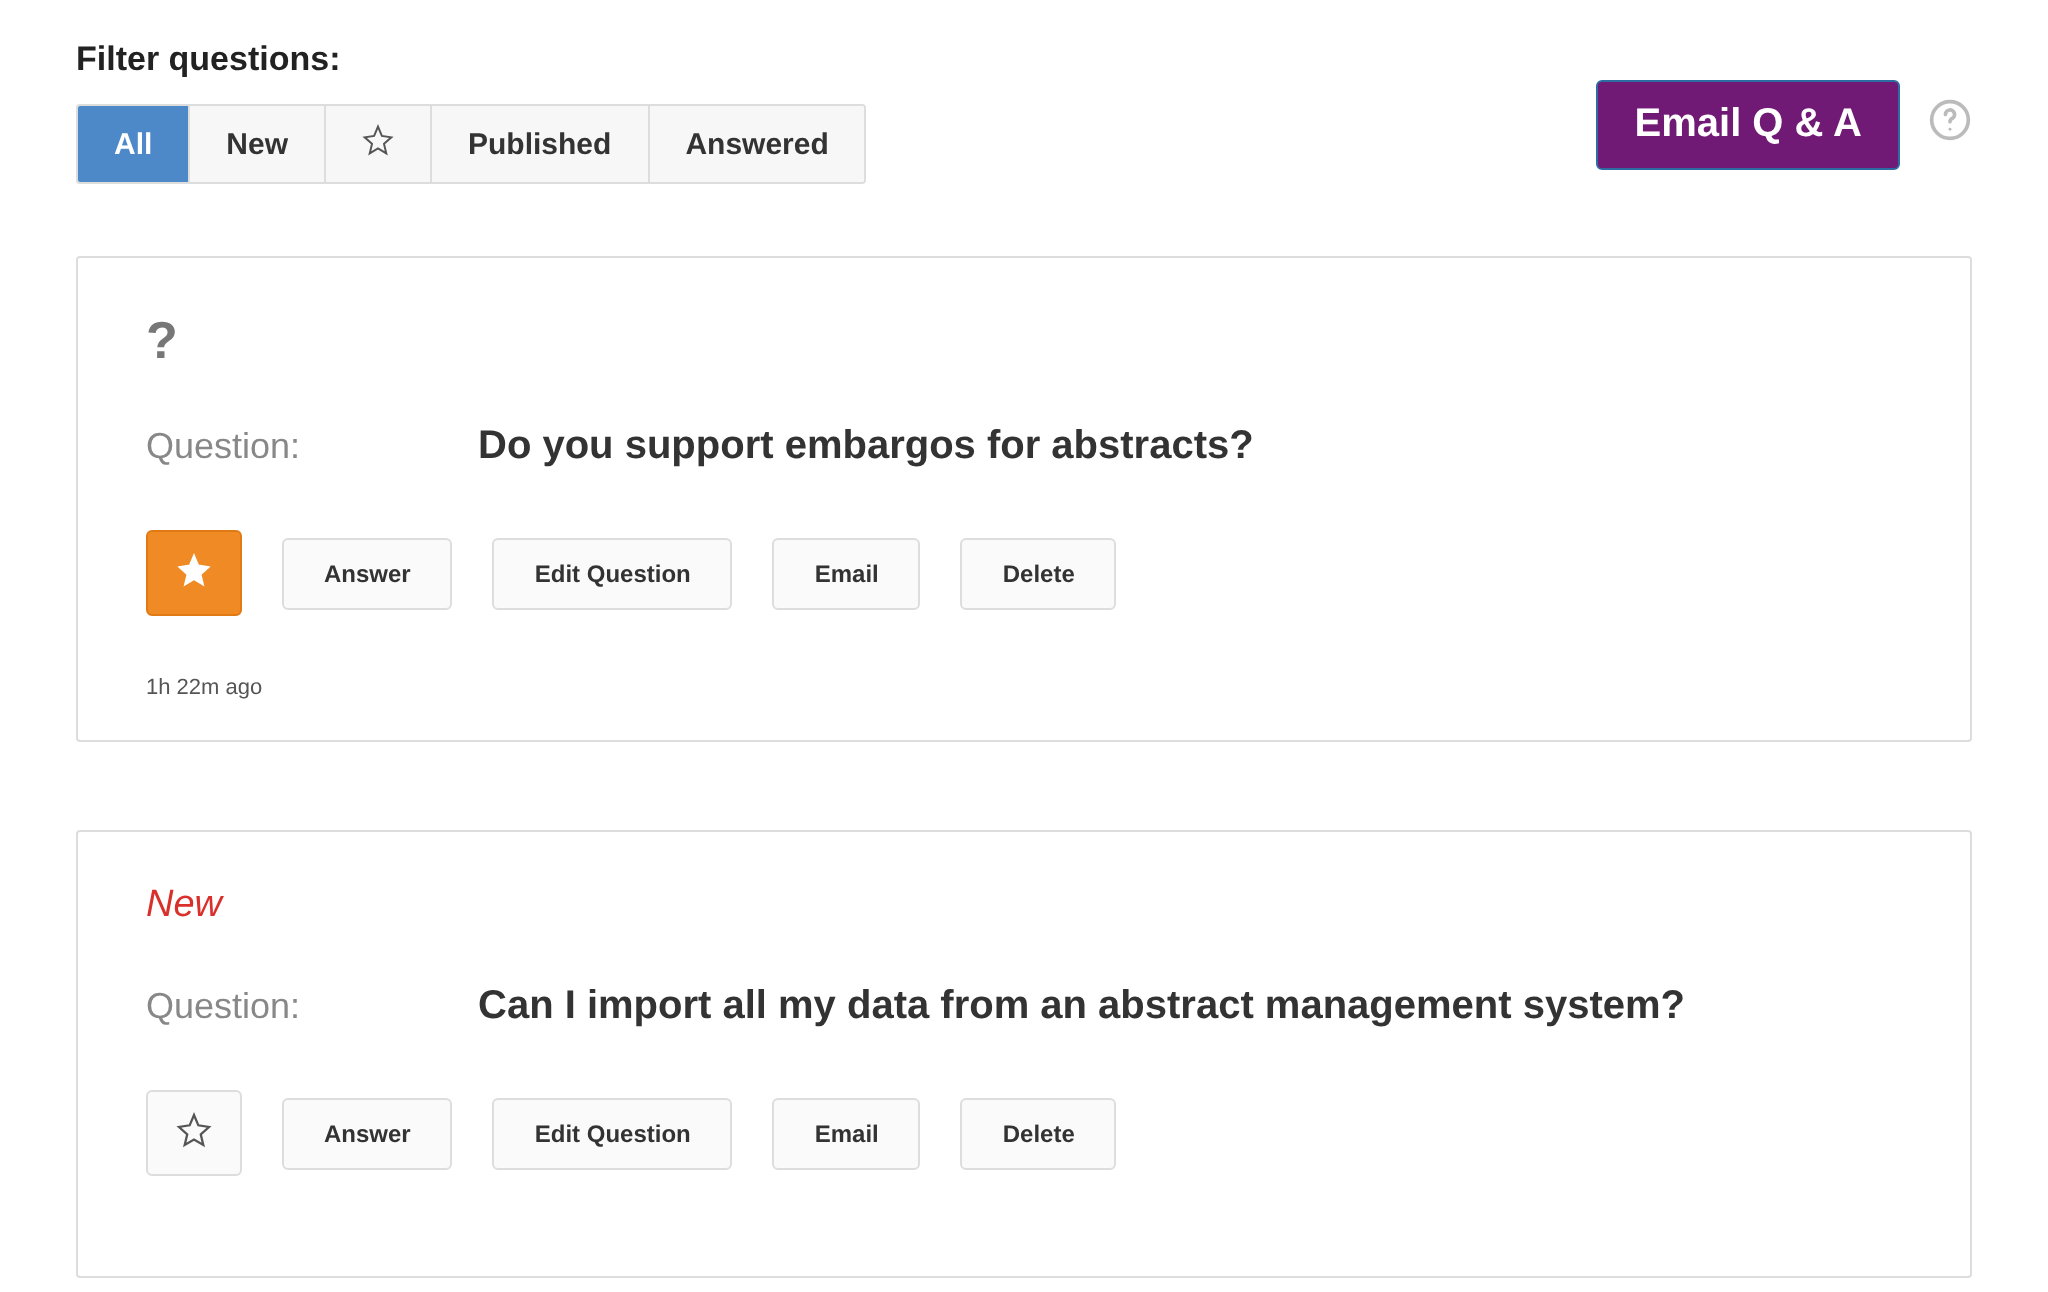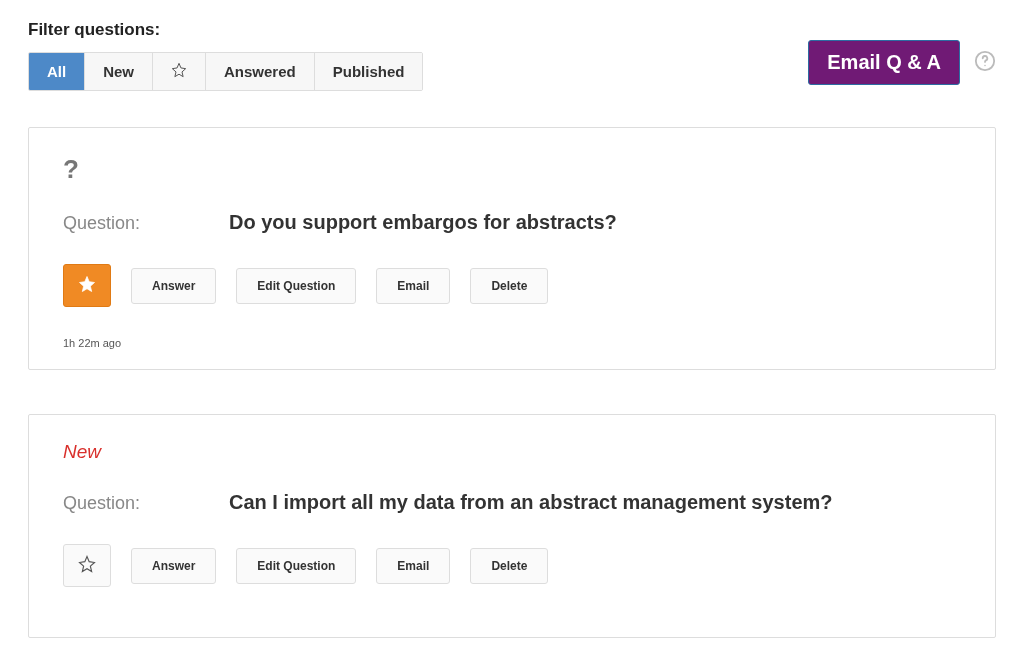--- a/index.html
+++ b/index.html
@@ -6,21 +6,21 @@
   html, body {
     margin: 0;
     padding: 0;
     font-family: -apple-system, BlinkMacSystemFont, "Segoe UI", Helvetica, Arial, sans-serif;
     background: #fff;
     color: #333;
   }
   .page {
     width: 1024px;
     height: 646px;
-    padding: 20px 28px;
+    padding: 20px 38px;
     position: relative;
   }
   .header-row {
     display: flex;
     align-items: flex-start;
     justify-content: space-between;
   }
   .filter-block { }
   .filter-label {
     font-weight: 700;
@@ -164,22 +164,22 @@
       <div class="filter-tabs">
         <div class="filter-tab active">All</div>
         <div class="filter-tab">New</div>
         <div class="filter-tab">
           <span>
             <svg class="star-outline" width="16" height="16" viewBox="0 0 24 24">
                 <path d="M12 2l2.9 6.9L22 10l-5.5 4.9L18.2 22 12 18.3 5.8 22l1.7-7.1L2 10l7.1-1.1z"></path>
               </svg>
           </span>
         </div>
+        <div class="filter-tab">Published</div>
         <div class="filter-tab">Answered</div>
-        <div class="filter-tab">Published</div>
       </div>
     </div>
     <div class="header-actions">
       <button class="btn-primary">Email Q &amp; A</button>
       <span>
         <svg class="help-circle" viewBox="0 0 24 24" fill="none" stroke="#bbb" stroke-width="2">
           <circle cx="12" cy="12" r="10"></circle>
           <path d="M9.5 9a2.5 2.5 0 1 1 3.5 2.3c-.8.4-1 1-1 1.7" stroke-linecap="round"></path>
           <circle cx="12" cy="17" r="0.8" fill="#bbb" stroke="none"></circle>
         </svg>

